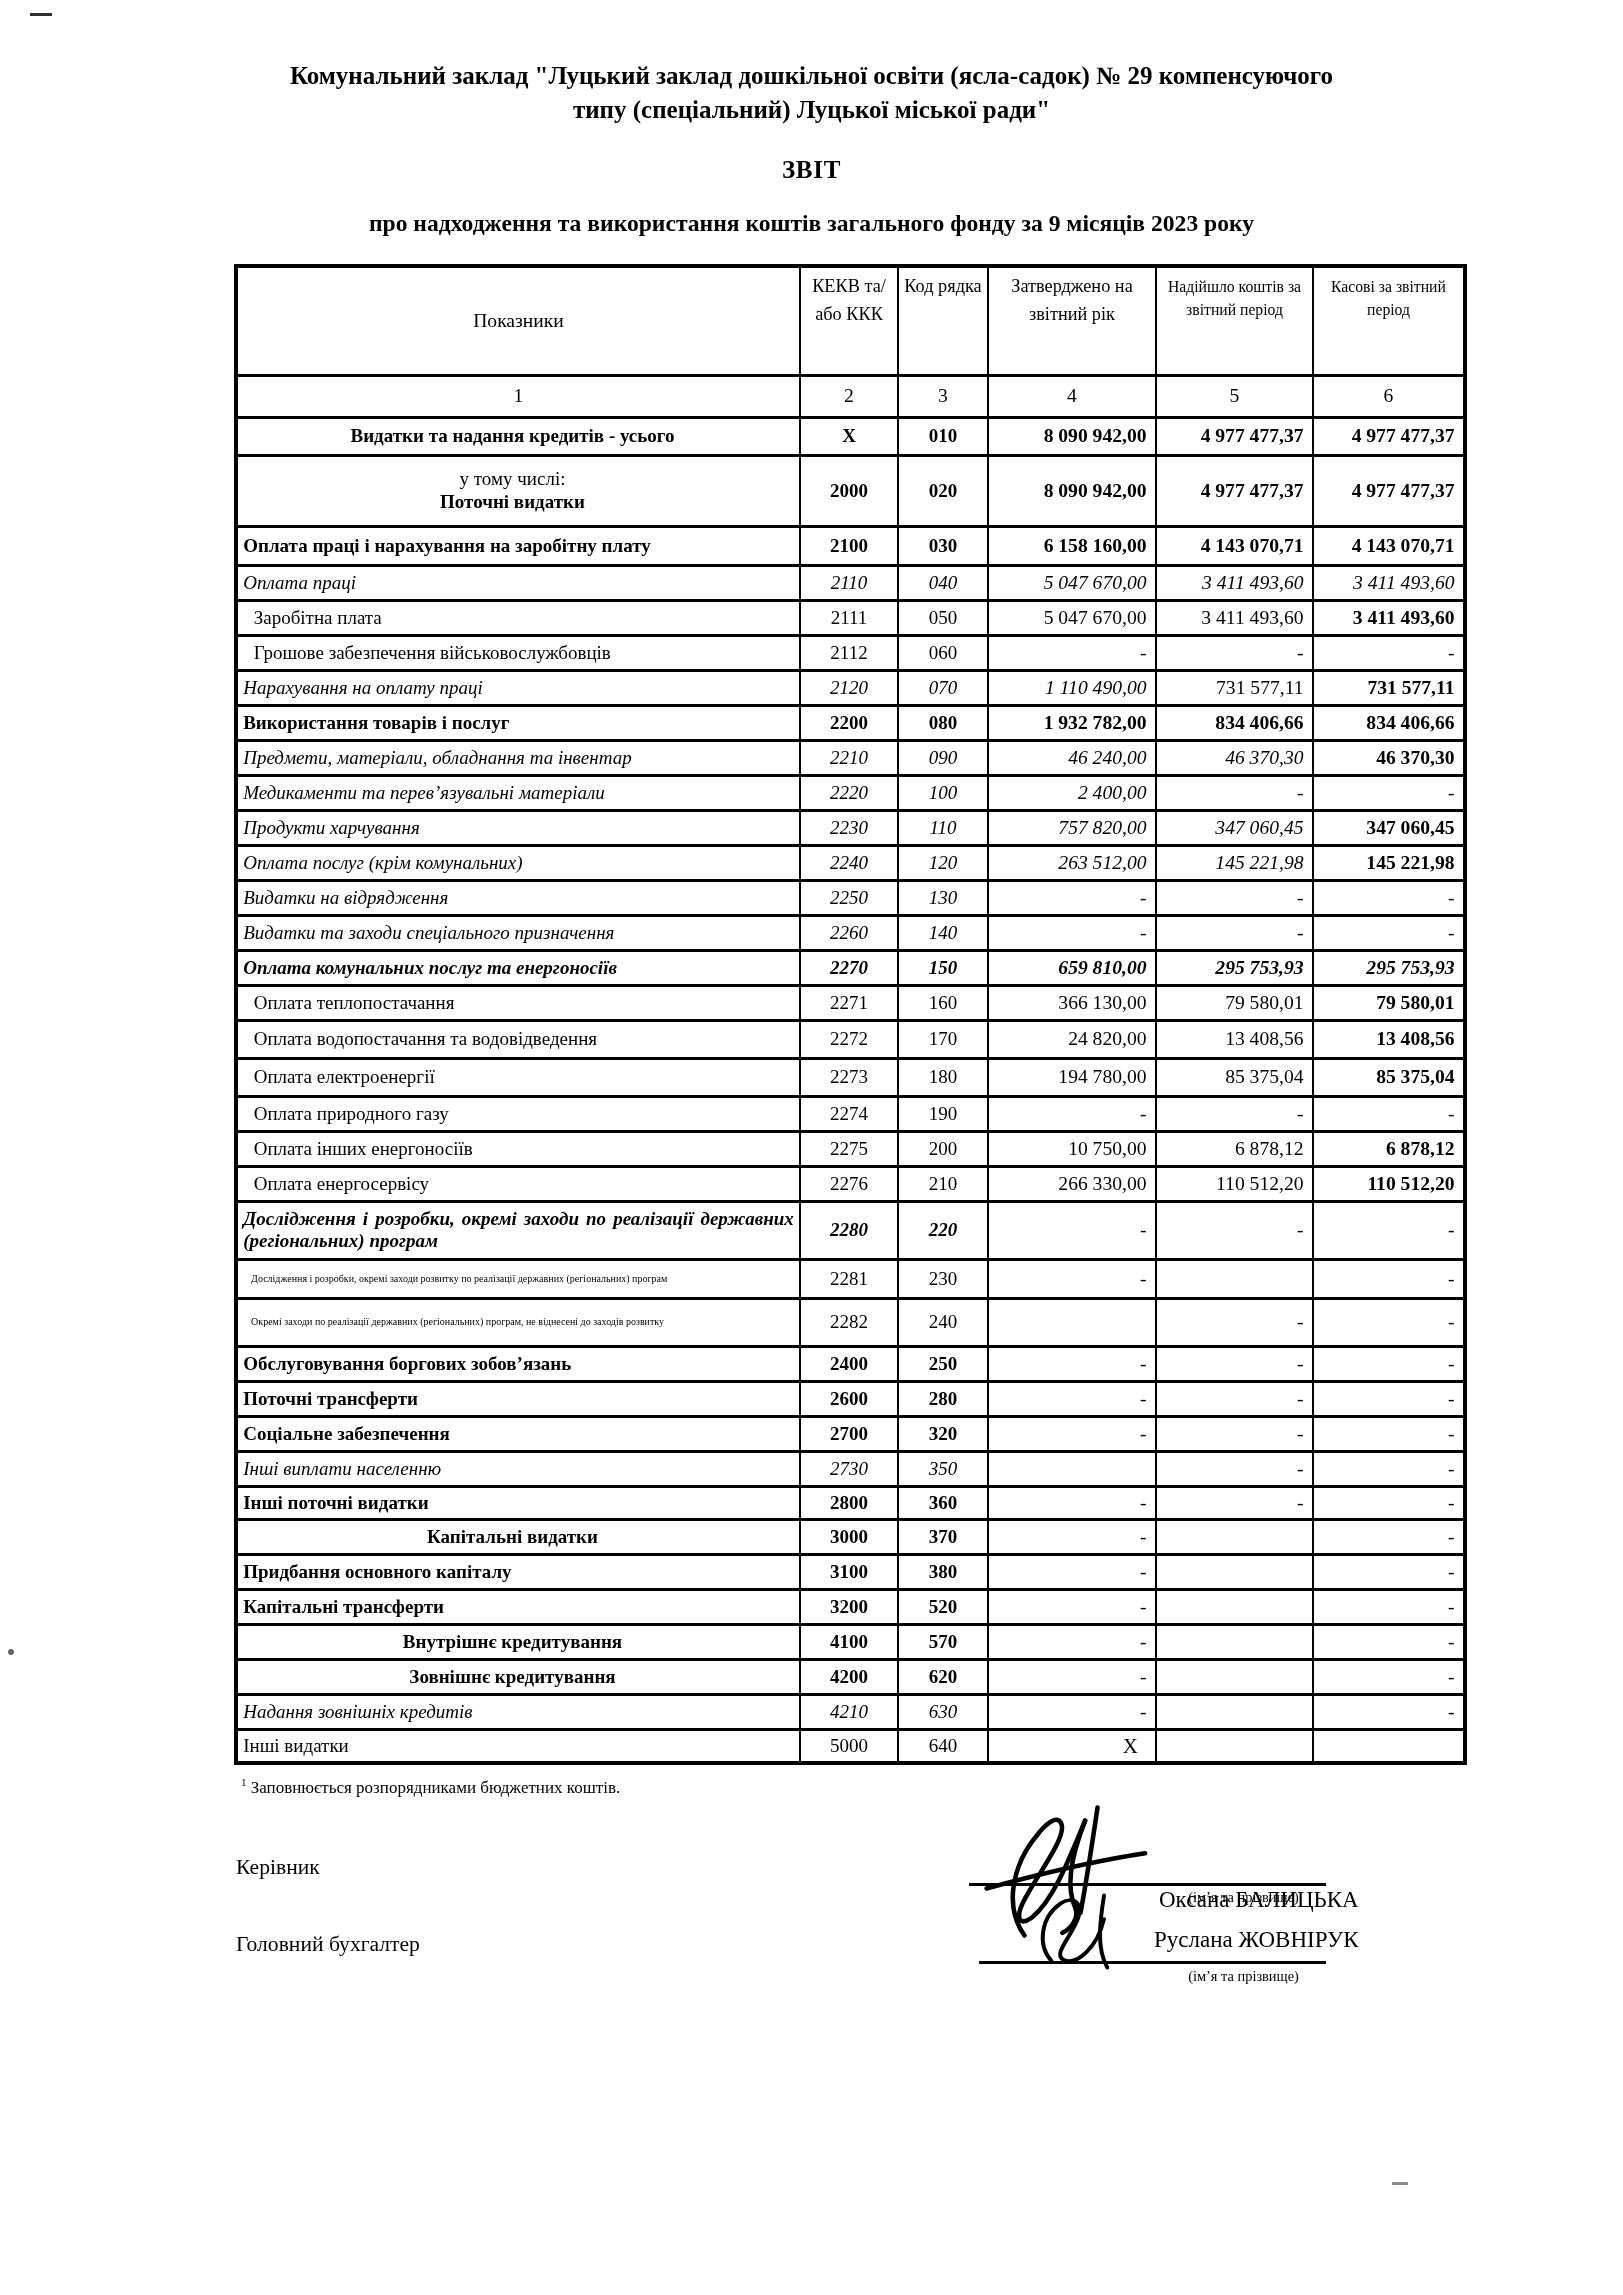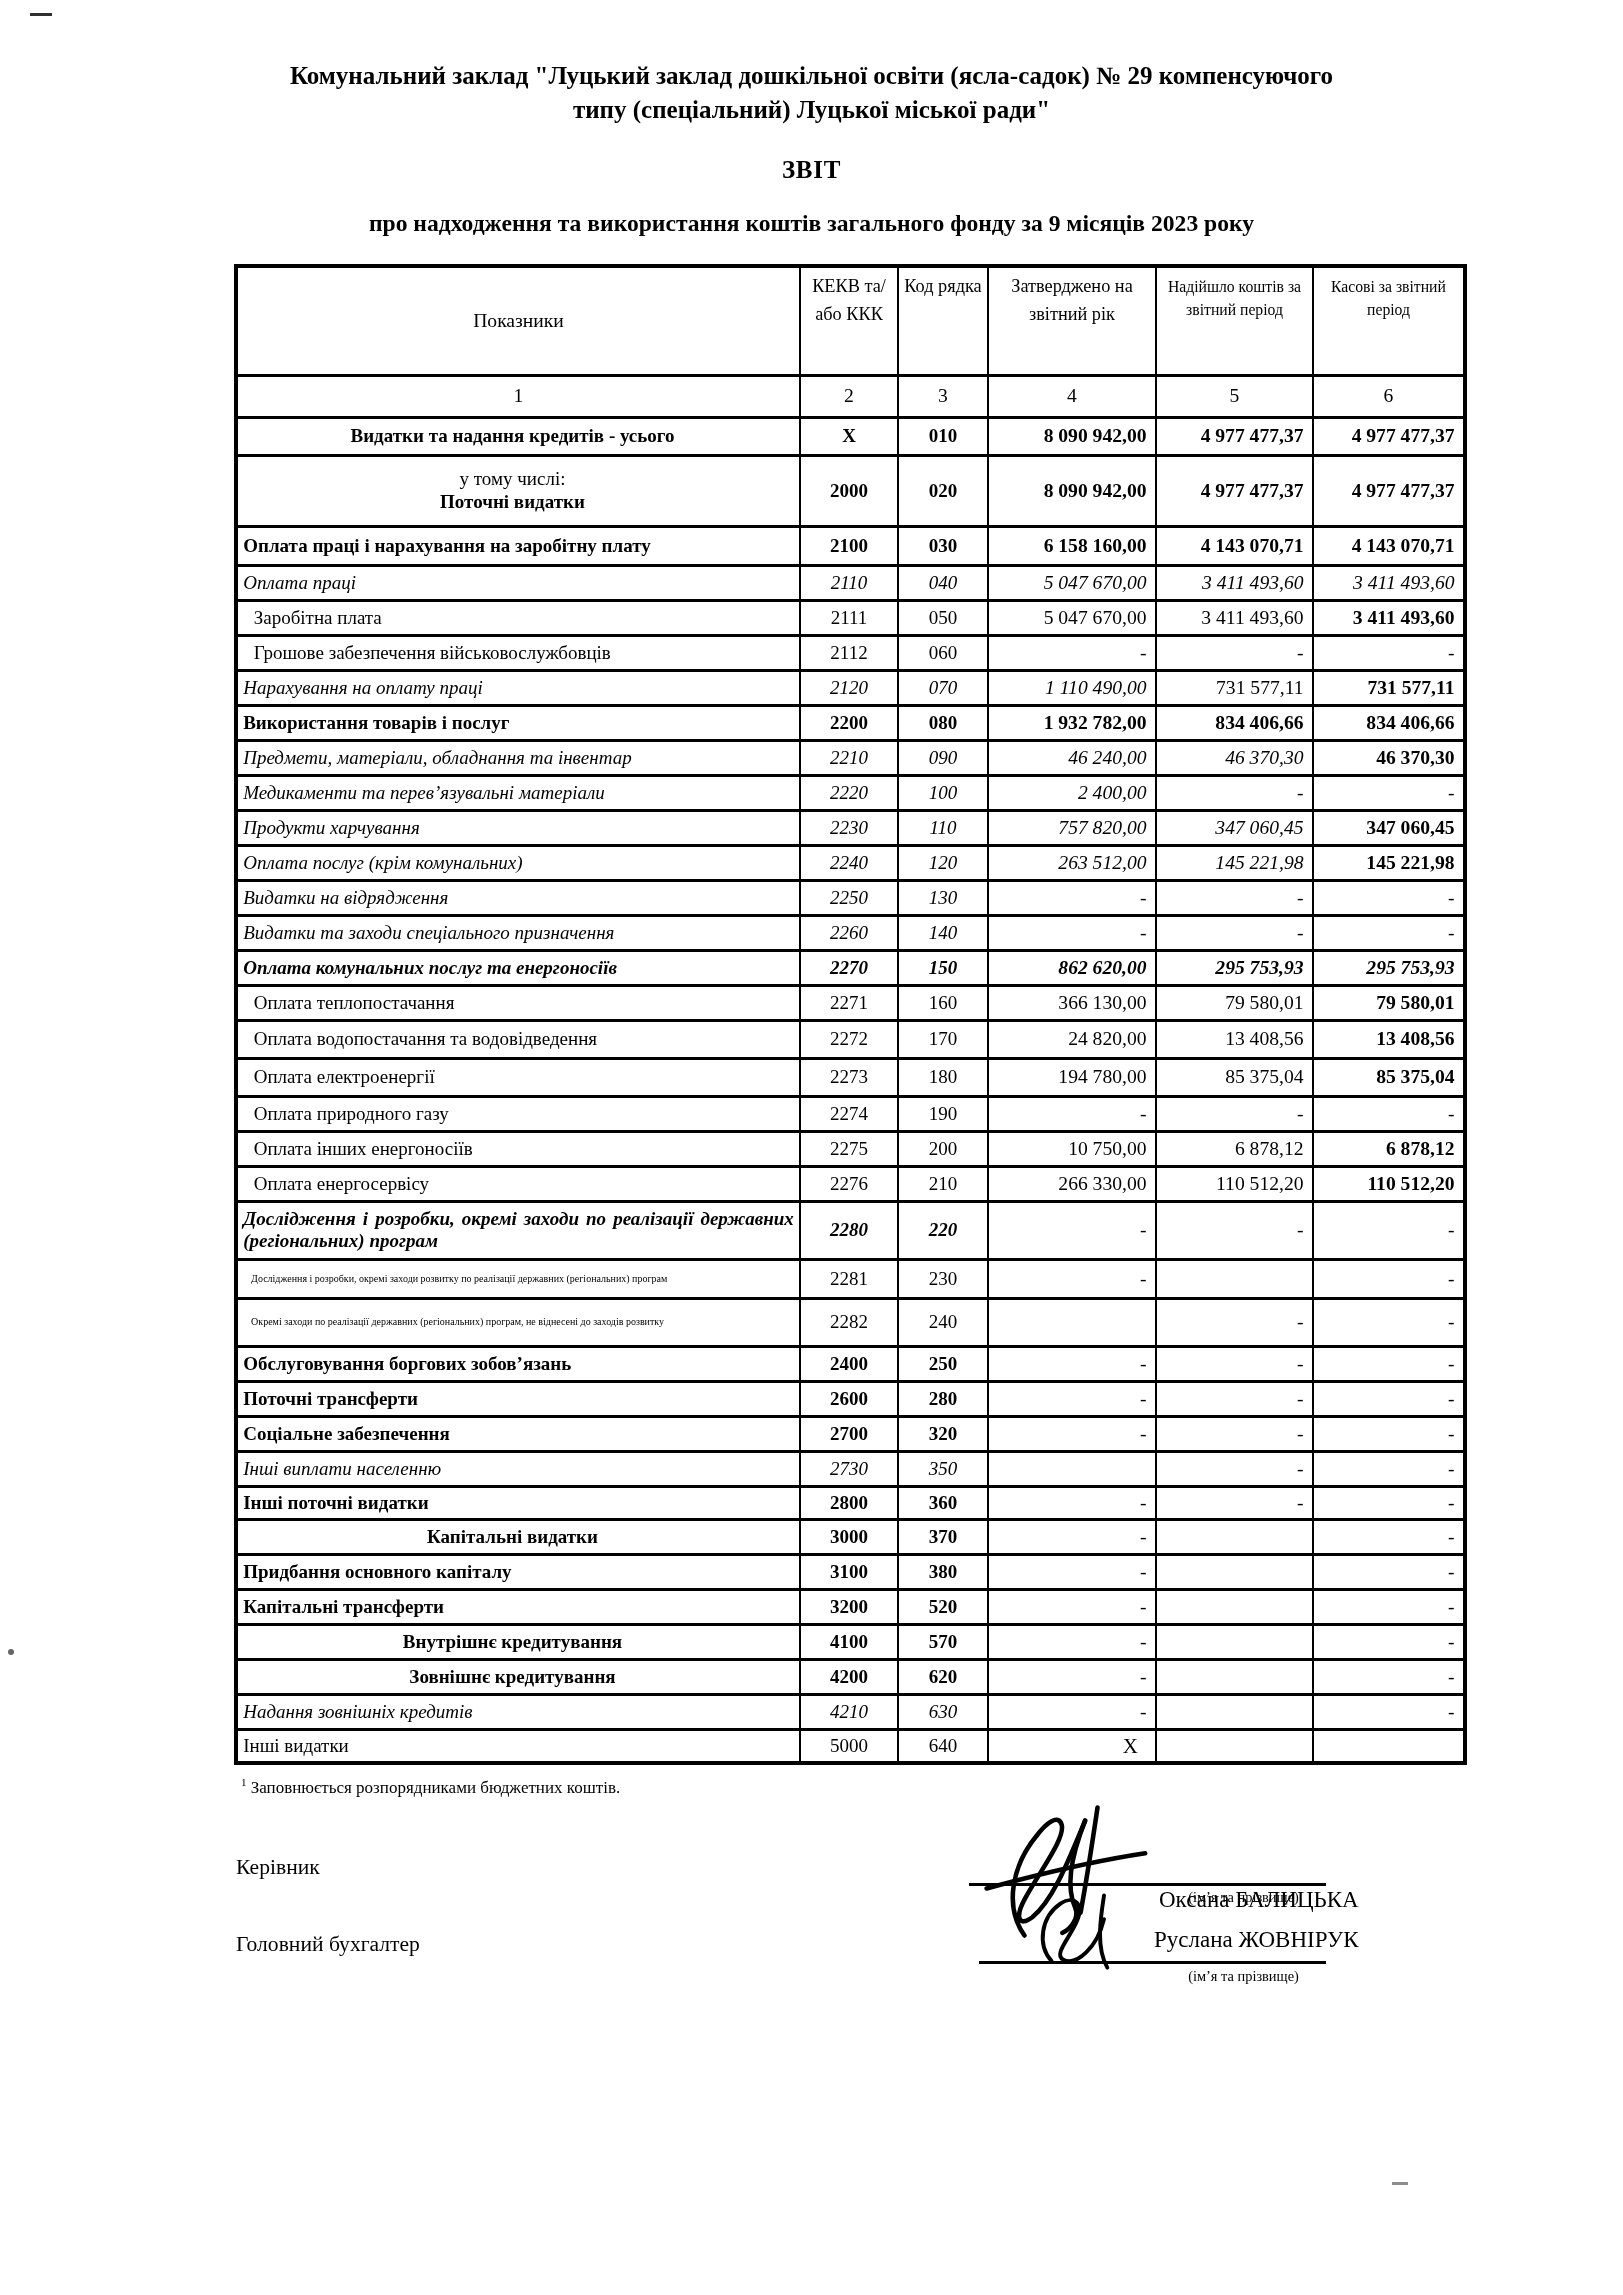--- a/index.html
+++ b/index.html
@@ -214,21 +214,21 @@
           <td class="c-code fs-i">2260</td>
           <td class="c-code fs-i">140</td>
           <td class="c-num ">-</td>
           <td class="c-num ">-</td>
           <td class="c-num ">-</td>
         </tr>
         <tr>
           <td class="c-label fw-b fs-i">Оплата комунальних послуг та енергоносіїв</td>
           <td class="c-code fw-b fs-i">2270</td>
           <td class="c-code fw-b fs-i">150</td>
-          <td class="c-num fw-b fs-i">862 620,00</td>
+          <td class="c-num fw-b fs-i">659 810,00</td>
           <td class="c-num fw-b fs-i">295 753,93</td>
           <td class="c-num fw-b fs-i">295 753,93</td>
         </tr>
         <tr>
           <td class="c-label  ind">Оплата теплопостачання</td>
           <td class="c-code ">2271</td>
           <td class="c-code ">160</td>
           <td class="c-num ">366 130,00</td>
           <td class="c-num ">79 580,01</td>
           <td class="c-num fw-b">79 580,01</td>

